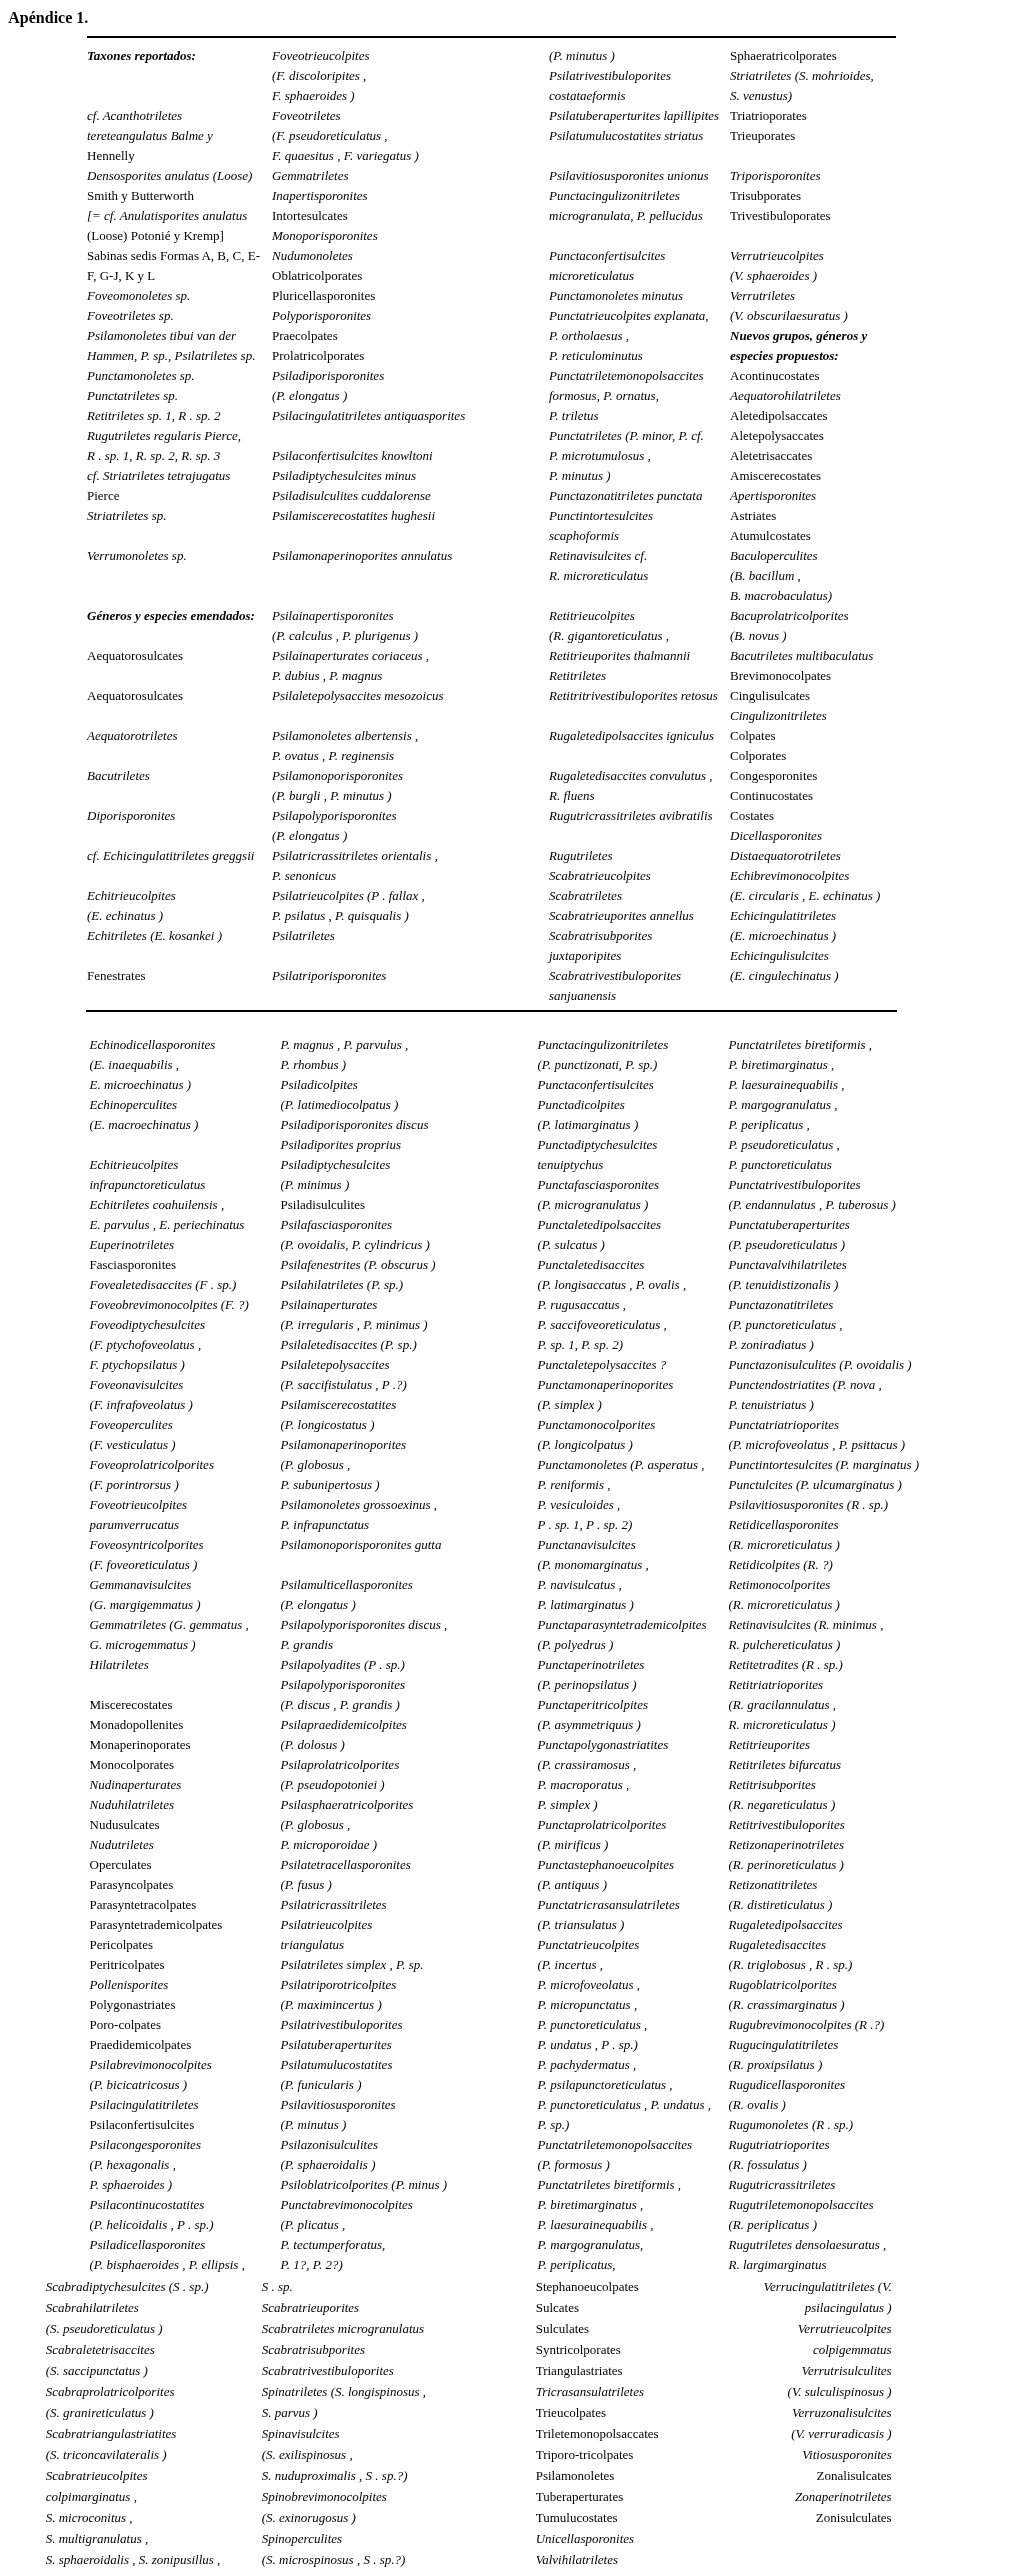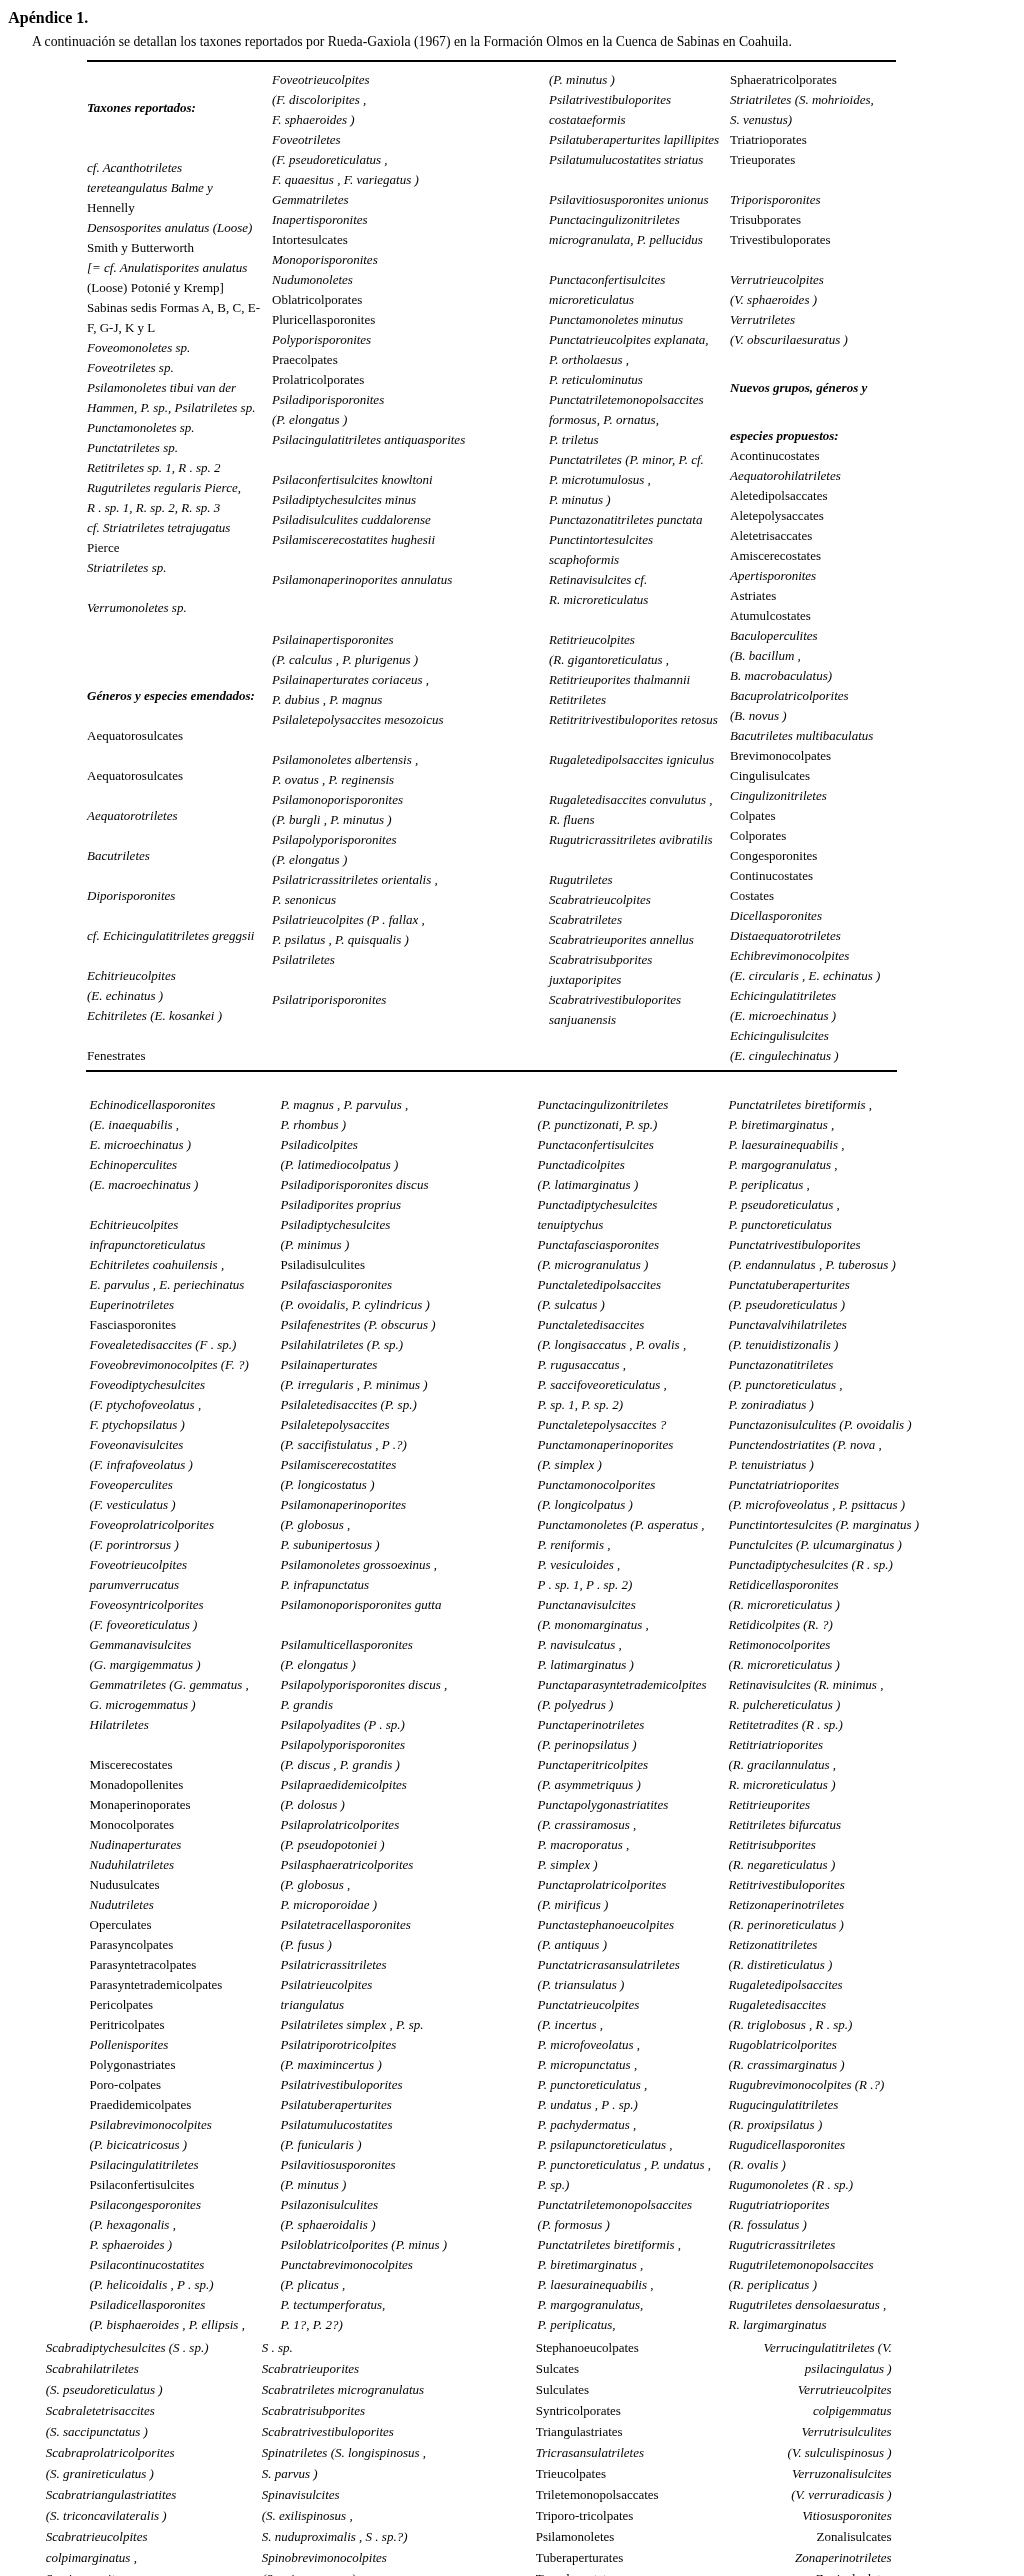--- a/index.html
+++ b/index.html
@@ -10,40 +10,39 @@
   .rule-top{height:2.5px;width:809px;margin:7.5px 0 0 87px;}
   .rule-mid{height:1.7px;width:811px;margin:4.2px 0 0 86px;}
   .tableblock{display:flex;align-items:flex-start;}
   .s1{margin-left:87px;padding-top:7.5px;}
   .s2{margin-left:87px;padding-top:23px;}
   .tailblock{margin-left:39px;padding-top:1.7px;}
   .col{font-size:13px;line-height:20px;font-style:italic;flex:0 0 auto;}
   .tailblock .col{line-height:21px;}
   .line{white-space:nowrap;height:inherit;}
   .line.r{font-style:normal;}
-  .line.b{font-weight:bold;font-style:italic;margin-top:28px;}
+  .line.b{font-weight:bold;font-style:italic;}
   .s1 .c1{width:185px;}
   .s1 .c2{width:277px;}
   .s1 .c3{width:181px;}
   .s1 .c4{width:166px;}
   .s2 .c1{width:179px;margin-left:2.5px;}
   .s2 .c2{width:257px;margin-left:12px;}
   .s2 .c3{width:191px;}
   .s2 .c4{width:180px;}
   .tailblock .c1{width:216px;margin-left:6.7px;}
   .tailblock .c2{width:274px;}
   .tailblock .c3{width:198px;}
   .tailblock .c4{width:158px;text-align:right;}
 </style>
 </head>
 <body>
 
 <div>
   <h1 class="page-title">Apéndice 1.</h1>
-  <p class="intro">A continuación se detallan los taxones reportados por Rueda-Gaxiola (1967) en la Formación Olmos en la Cuenca de Sabinas en Coahuila.</p>
 
   <div class="rule rule-top"></div>
 
   <div class="tableblock s1">
       <div class="col c1">
         <div class="line b">Taxones reportados:</div>
         <div class="line">&nbsp;</div>
         <div class="line">&nbsp;</div>
         <div class="line">cf. Acanthotriletes</div>
         <div class="line">tereteangulatus Balme y</div>
@@ -452,21 +451,21 @@
         <div class="line">Punctazonatitriletes</div>
         <div class="line">(P. punctoreticulatus ,</div>
         <div class="line">P. zoniradiatus )</div>
         <div class="line">Punctazonisulculites (P. ovoidalis )</div>
         <div class="line">Punctendostriatites (P. nova ,</div>
         <div class="line">P. tenuistriatus )</div>
         <div class="line">Punctatriatrioporites</div>
         <div class="line">(P. microfoveolatus , P. psittacus )</div>
         <div class="line">Punctintortesulcites (P. marginatus )</div>
         <div class="line">Punctulcites (P. ulcumarginatus )</div>
-        <div class="line">Punctadiptychesulcites (R . sp.)</div>
+        <div class="line">Psilavitiosusporonites (R . sp.)</div>
         <div class="line">Retidicellasporonites</div>
         <div class="line">(R. microreticulatus )</div>
         <div class="line">Retidicolpites (R. ?)</div>
         <div class="line">Retimonocolporites</div>
         <div class="line">(R. microreticulatus )</div>
         <div class="line">Retinavisulcites (R. minimus ,</div>
         <div class="line">R. pulchereticulatus )</div>
         <div class="line">Retitetradites (R . sp.)</div>
         <div class="line">Retitriatrioporites</div>
         <div class="line">(R. gracilannulatus ,</div>

